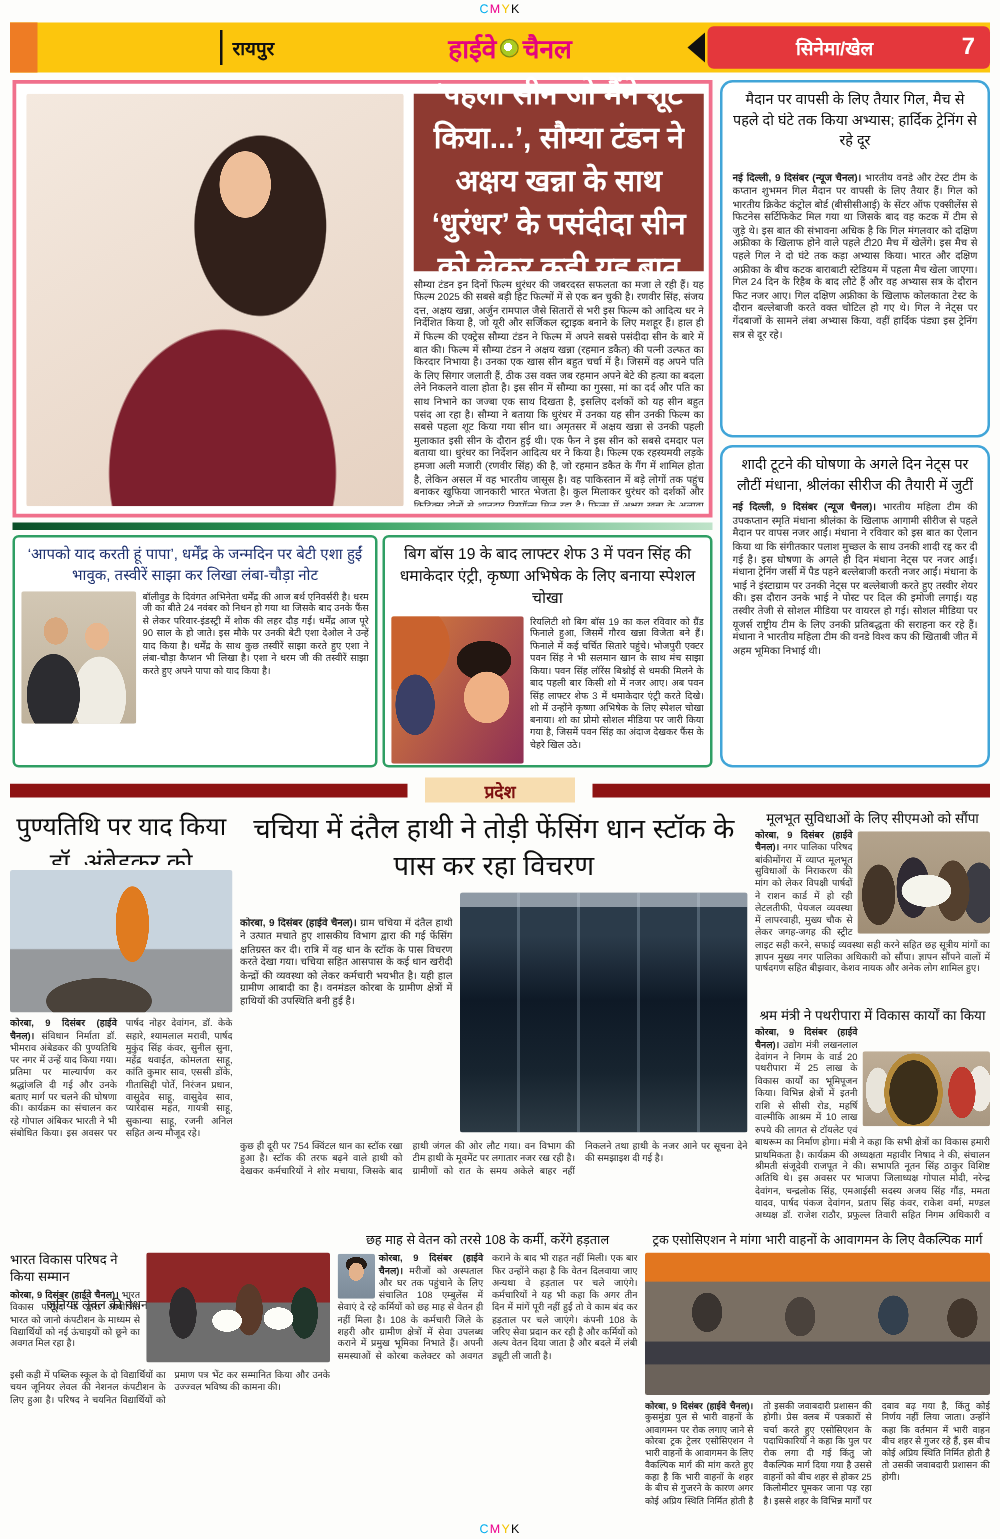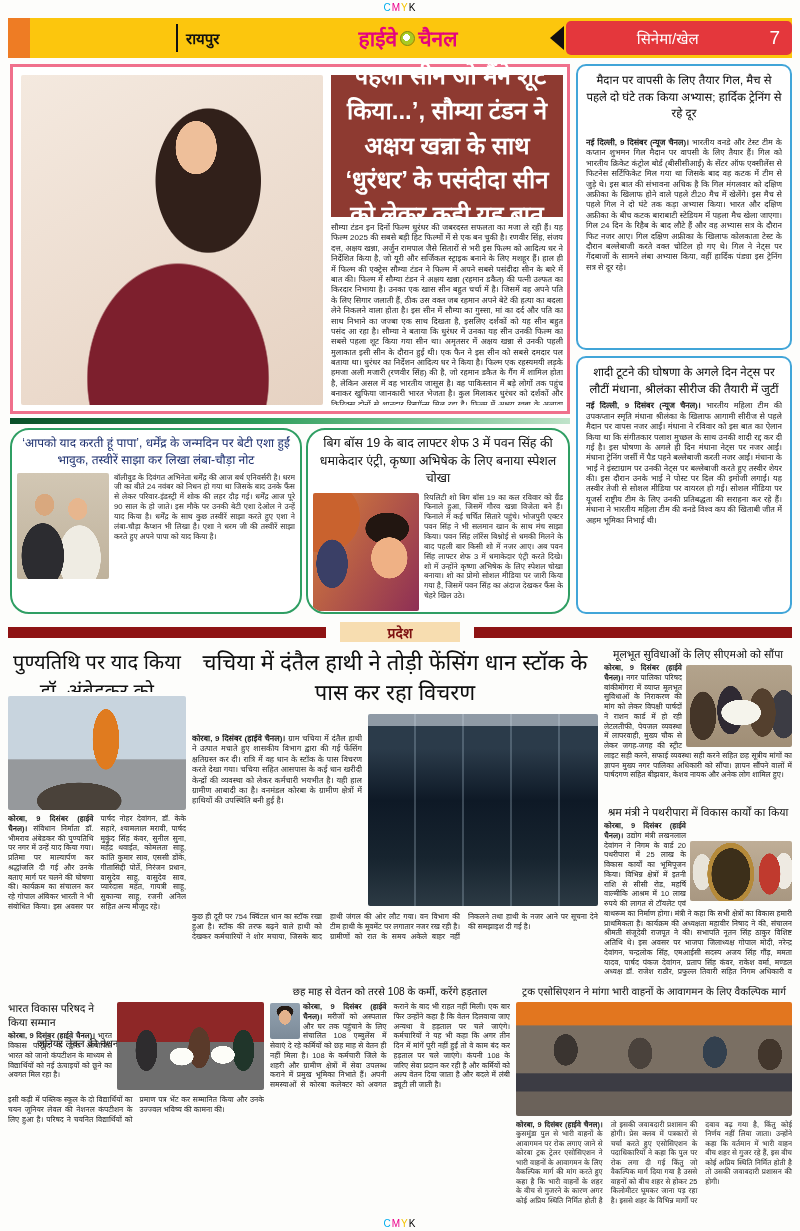--- a/index.html
+++ b/index.html
@@ -12,31 +12,31 @@
   .body-sm{font-size:8px;line-height:1.3;text-align:justify;color:#1d1d1d;overflow:hidden}
   .body-xs{font-size:7.5px;line-height:1.3;text-align:justify;color:#1d1d1d;overflow:hidden}
   .hl{font-weight:normal;color:#0e0e0e;overflow:hidden}
   .cols2{column-count:2;column-gap:7px}
   .cols3{column-count:3;column-gap:8px}
   .flexrow{display:flex}
   
   .masthead{background:#fcc60d;overflow:visible}
   .cmyk{font-size:10px;font-weight:normal;letter-spacing:1px}
   .cmyk .c{color:#00adee}.cmyk .m{color:#ec008c}.cmyk .y{color:#f4c400}.cmyk .k{color:#000}
-  .ribbon{background:#e4373c;border-radius:5px;display:flex;align-items:center;color:#fff;font-weight:normal}
+  .ribbon{background:#e4373c;border-radius:5px;display:flex;align-items:center;color:#fff;font-weight:bold}
   .brand{color:#e5047e;font-weight:bold;font-size:21px;display:flex;align-items:center;justify-content:center;gap:3px;height:40px}
   .brand-circle{width:15px;height:15px;border-radius:50%;
      background:radial-gradient(circle at 42% 42%, #ffffff 0 30%, #aacb23 31% 68%, #e8b900 69%);border:1px solid #7e8a12}
   .chev{width:0;height:0;border-top:12px solid transparent;border-bottom:12px solid transparent;border-right:14px solid #101010}
   
   .lead-box{border:3px solid #f0708c;background:#fff}
   .hl-maroon{background:#8e3a31;color:#fff;font-weight:bold;display:flex;align-items:center;justify-content:center;
      text-align:center;font-size:24px;line-height:1.45;padding:4px 8px}
   .box-blue{border:2px solid #41a5d8;border-radius:10px;background:#fff;padding:6px 8px;overflow:hidden}
-  .box-green{border:2px solid #2f9e63;border-radius:19px;background:#fff;padding:5px;overflow:hidden}
+  .box-green{border:2px solid #2f9e63;border-radius:5px;background:#fff;padding:5px;overflow:hidden}
   .strip-green{background:linear-gradient(90deg,#0a4f28,#2e9e5b 45%,#bfe3c9)}
   .bar-red{background:#8e1313}
   .pradesh-label{background:#f7ddb0;color:#7d1010;font-weight:bold;font-size:14px;
      display:flex;align-items:center;justify-content:center}
   
   .photo{overflow:hidden;border-radius:2px}
   .ph-lead{background:
      radial-gradient(34px 44px at 58% 22%, #eebf9a 0 60%, transparent 61%),
      radial-gradient(95px 130px at 62% 32%, #31201a 0 55%, transparent 56%),
      radial-gradient(150px 190px at 52% 92%, #7d1f2d 0 60%, transparent 61%),

